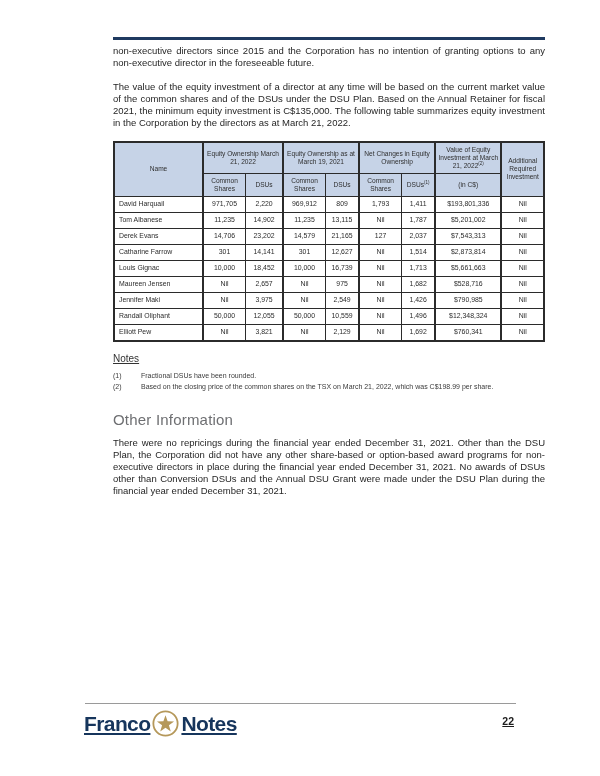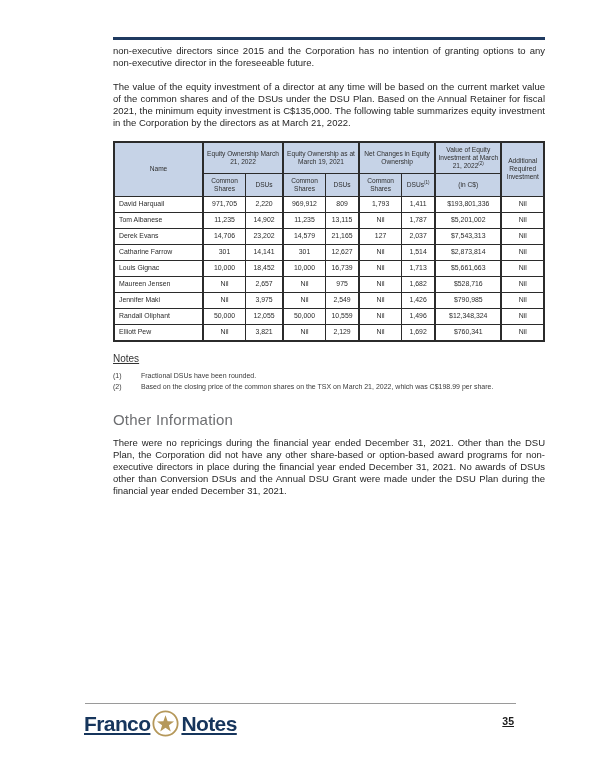--- a/index.html
+++ b/index.html
@@ -226,13 +226,13 @@
 
 <div class="logo">
   <span class="logo-text">Franco</span>
   <svg class="logo-emblem" viewBox="0 0 24 24" xmlns="http://www.w3.org/2000/svg">
     <circle cx="12" cy="12" r="10.8" fill="#ffffff" stroke="#b5985a" stroke-width="1.6"></circle>
     <polygon fill="#b5985a" points="12,4.6 13.88,10.01 19.61,10.13 15.04,13.59 16.70,19.07 12,15.8 7.30,19.07 8.96,13.59 4.39,10.13 10.12,10.01"></polygon>
   </svg>
   <span class="logo-text">Notes</span>
 </div>
 
-<div class="page-number">35</div>
+<div class="page-number">22</div>
 
 </body></html>

